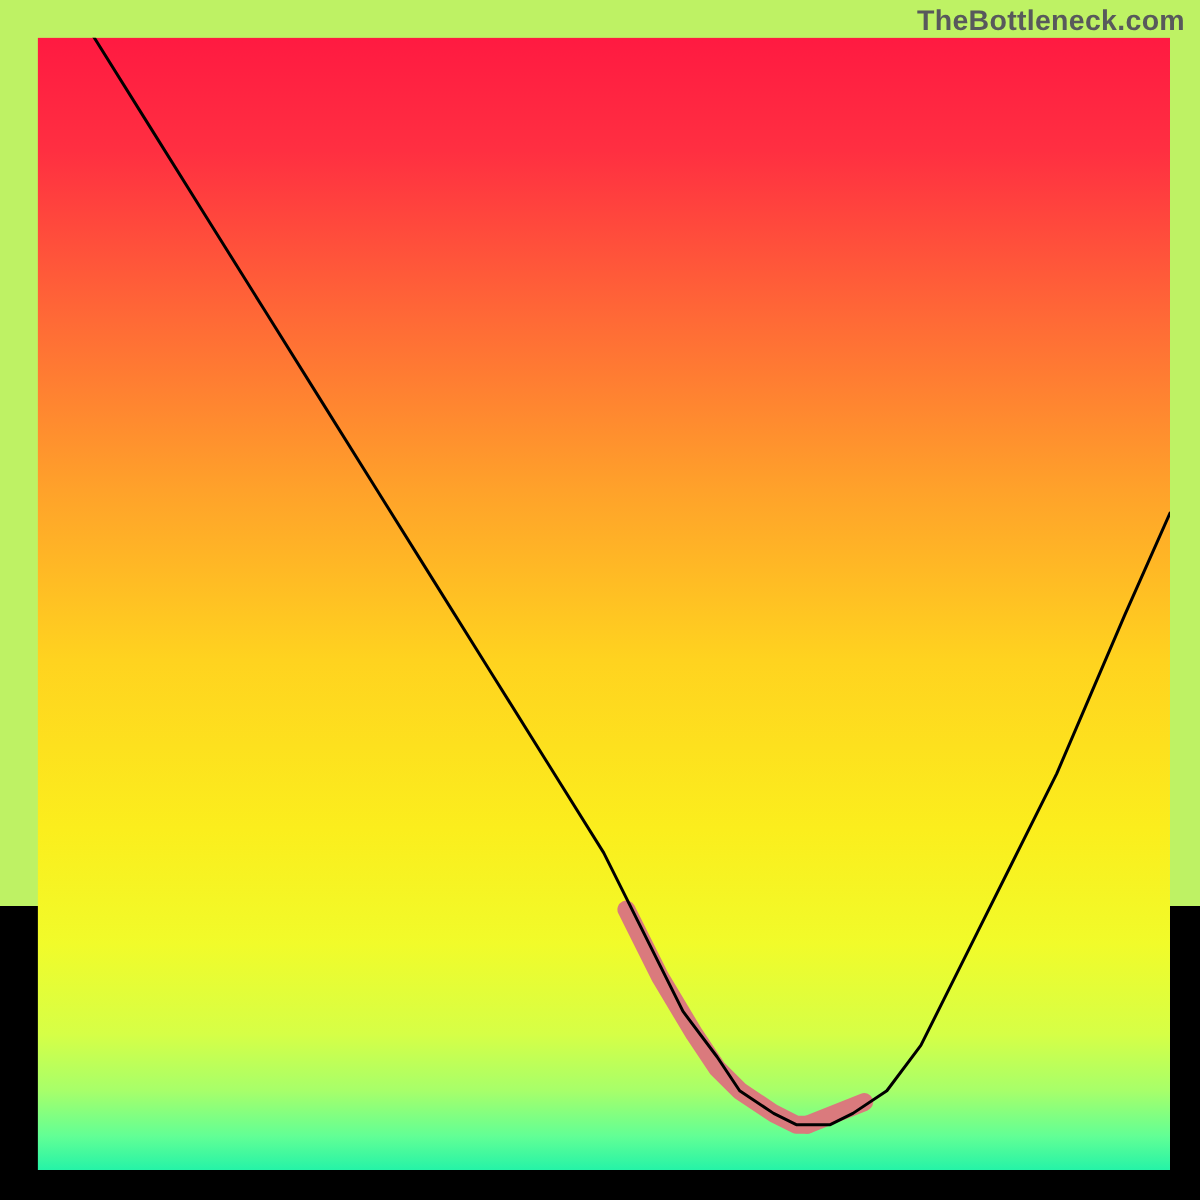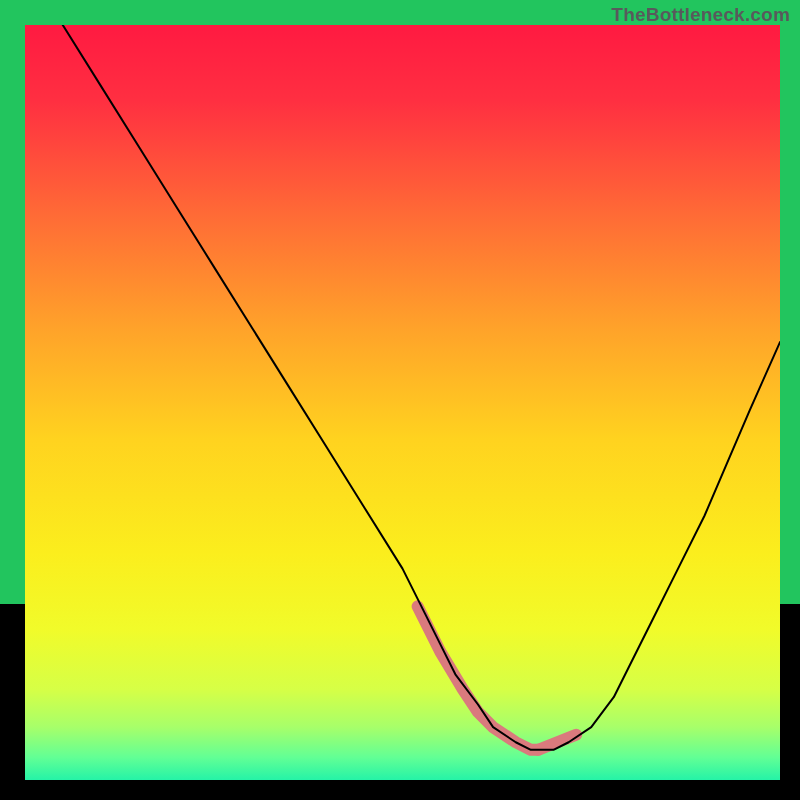--- a/index.html
+++ b/index.html
@@ -7,21 +7,21 @@
     padding: 0;
     width: 800px;
     height: 800px;
     background: #000000;
     overflow: hidden;
   }
   .stage {
     position: relative;
     width: 800px;
     height: 604px;
-    background: #22c55e;
+    background: #bef264;
   }
   .plot-area {
     position: absolute;
     left: 25px;
     top: 25px;
     width: 755px;
     height: 755px;
     overflow: hidden;
   }
   .gradient-bg {

